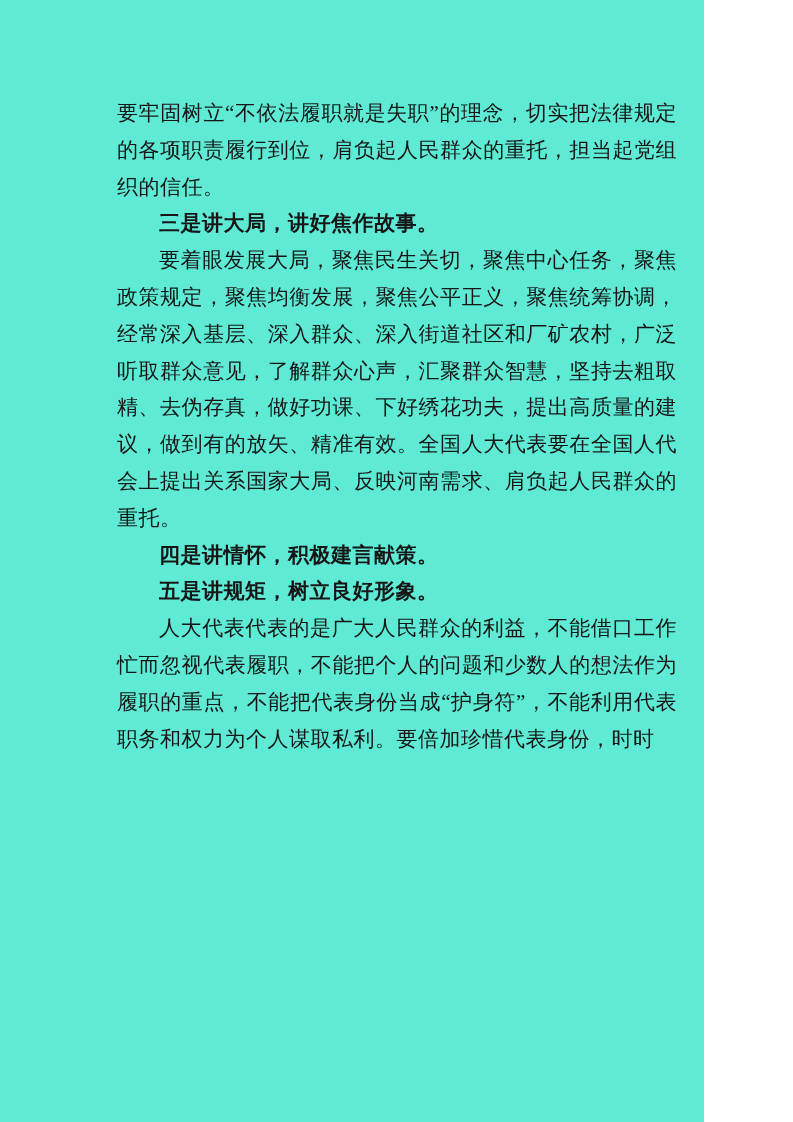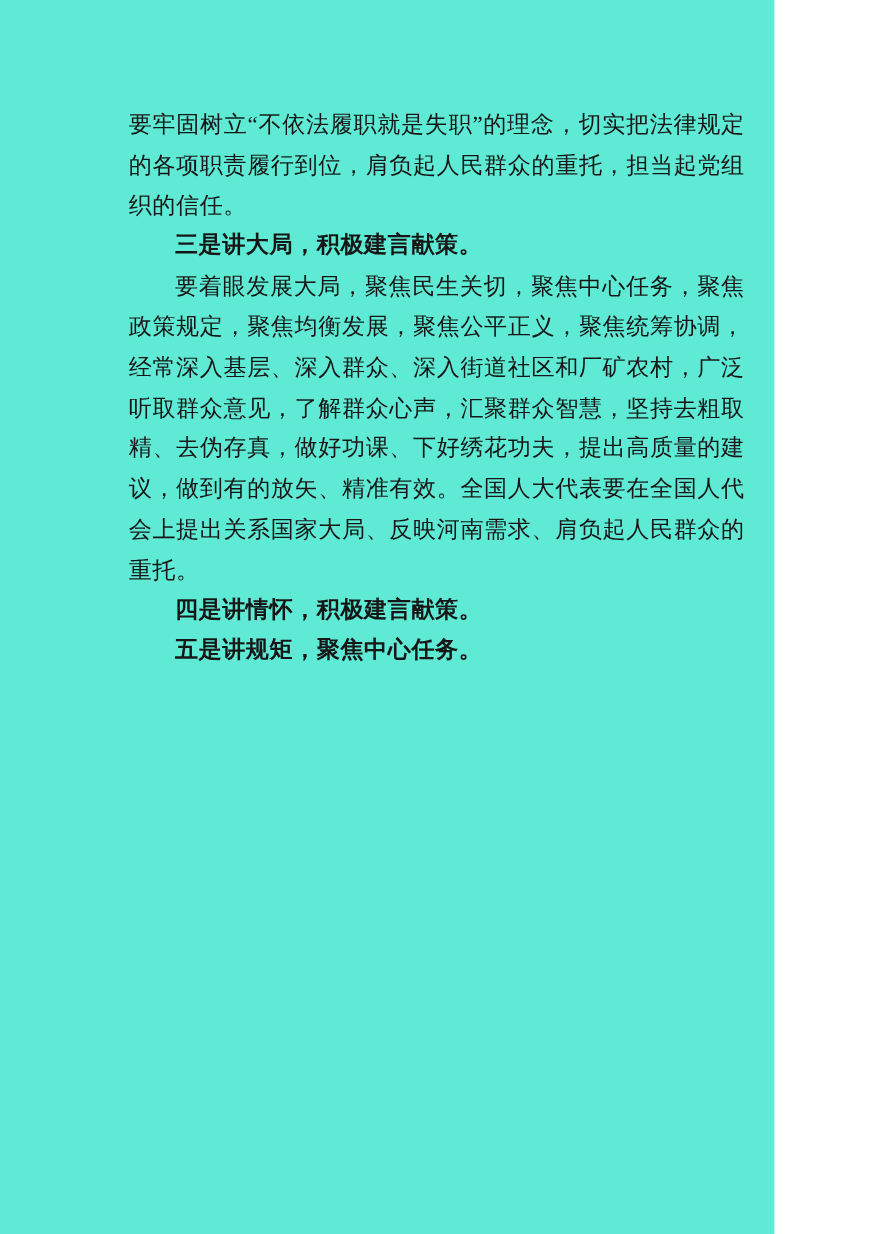--- a/index.html
+++ b/index.html
@@ -41,18 +41,19 @@
     text-indent: 2em;
     letter-spacing: 0.5px;
   }
 </style>
 </head>
 <body>
 
 <div class="page">
   <div class="content" id="doc-body">
       <p class="para">要牢固树立“不依法履职就是失职”的理念，切实把法律规定的各项职责履行到位，肩负起人民群众的重托，担当起党组织的信任。</p>
-      <p class="heading">三是讲大局，积极建言献策。</p>
+      <p class="heading">三是讲大局，讲好焦作故事。</p>
       <p class="para indent">要着眼发展大局，聚焦民生关切，聚焦中心任务，聚焦政策规定，聚焦均衡发展，聚焦公平正义，聚焦统筹协调，经常深入基层、深入群众、深入街道社区和厂矿农村，广泛听取群众意见，了解群众心声，汇聚群众智慧，坚持去粗取精、去伪存真，做好功课、下好绣花功夫，提出高质量的建议，做到有的放矢、精准有效。全国人大代表要在全国人代会上提出关系国家大局、反映河南需求、肩负起人民群众的重托。</p>
       <p class="heading">四是讲情怀，积极建言献策。</p>
-      <p class="heading">五是讲规矩，聚焦中心任务。</p>
+      <p class="heading">五是讲规矩，树立良好形象。</p>
+      <p class="para indent">人大代表代表的是广大人民群众的利益，不能借口工作忙而忽视代表履职，不能把个人的问题和少数人的想法作为履职的重点，不能把代表身份当成“护身符”，不能利用代表职务和权力为个人谋取私利。要倍加珍惜代表身份，时时</p>
     </div>
 </div>
 
 </body></html>

